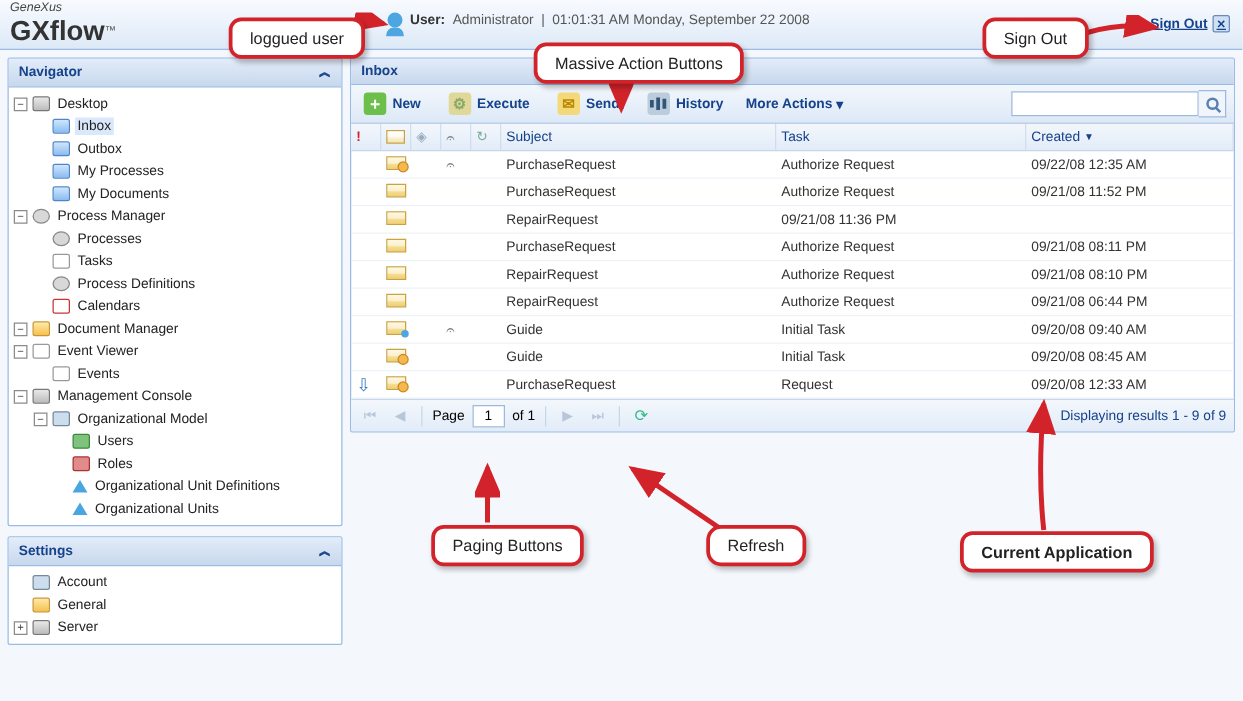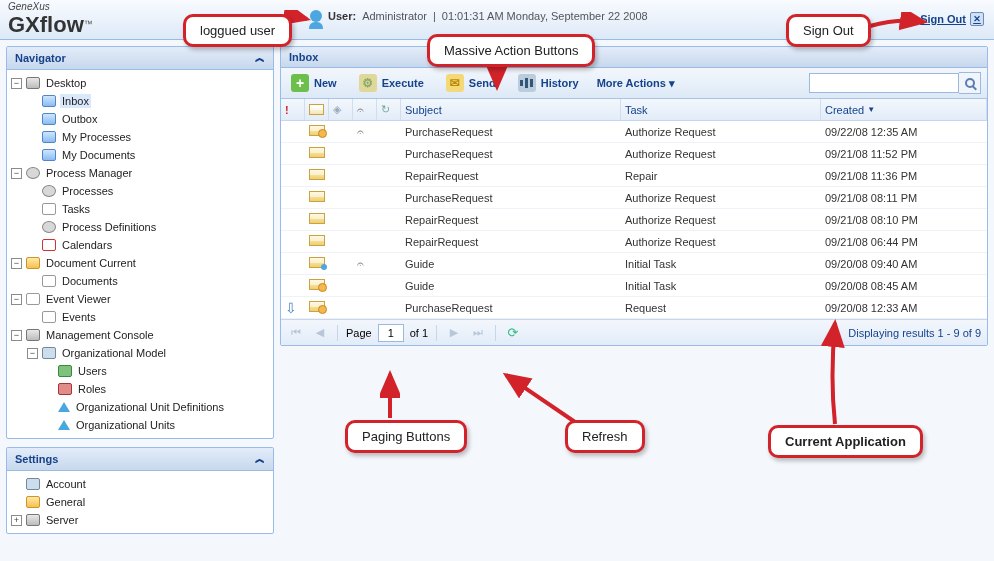--- a/index.html
+++ b/index.html
@@ -207,29 +207,22 @@
               </li>
             <li>
                 <span class="toggle spacer"></span>
                 <span class="node-icon cal"></span>
                 <span class="label">Calendars</span>
               </li>
           </ul>
           <li>
               <span class="toggle">−</span>
               <span class="node-icon folder"></span>
-              <span class="label">Document Current</span>
-            </li>
-          <ul>
-            <li>
-                <span class="toggle spacer"></span>
-                <span class="node-icon doc"></span>
-                <span class="label">Documents</span>
-              </li>
-          </ul>
+              <span class="label">Document Manager</span>
+            </li>
           <li>
               <span class="toggle">−</span>
               <span class="node-icon doc"></span>
               <span class="label">Event Viewer</span>
             </li>
           <ul>
             <li>
                 <span class="toggle spacer"></span>
                 <span class="node-icon doc"></span>
                 <span class="label">Events</span>
@@ -385,21 +378,20 @@
             <div>Authorize Request</div>
             <div>09/21/08 11:52 PM</div>
           </div>
           <div class="grid-row">
             <div></div>
             <div><span class="env"></span></div>
             <div></div>
             <div></div>
             <div></div>
             <div>RepairRequest</div>
-            <div>Repair</div>
             <div>09/21/08 11:36 PM</div>
           </div>
           <div class="grid-row">
             <div></div>
             <div><span class="env"></span></div>
             <div></div>
             <div></div>
             <div></div>
             <div>PurchaseRequest</div>
             <div>Authorize Request</div>
@@ -515,21 +507,21 @@
   <svg width="20" height="52">
       <defs>
         <marker id="ah4" markerWidth="8" markerHeight="8" refX="6" refY="3" orient="auto">
           <path d="M0,0 L7,3 L0,6 Z" fill="#d2232a"></path>
         </marker>
       </defs>
       <path d="M10,48 L10,4" stroke="#d2232a" stroke-width="4" fill="none" marker-end="url(#ah4)"></path>
     </svg>
 </div>
 
-<div class="callout" style="left:565px; top:420px;"><span>Refresh</span></div>
+<div class="callout" style="left:565px; top:420px;border-radius:12px;"><span>Refresh</span></div>
 <div class="arrow" style="left:500px; top:370px;">
   <svg width="80" height="56">
       <defs>
         <marker id="ah5" markerWidth="8" markerHeight="8" refX="6" refY="3" orient="auto">
           <path d="M0,0 L7,3 L0,6 Z" fill="#d2232a"></path>
         </marker>
       </defs>
       <path d="M75,52 L6,5" stroke="#d2232a" stroke-width="4" fill="none" marker-end="url(#ah5)"></path>
     </svg>
 </div>

